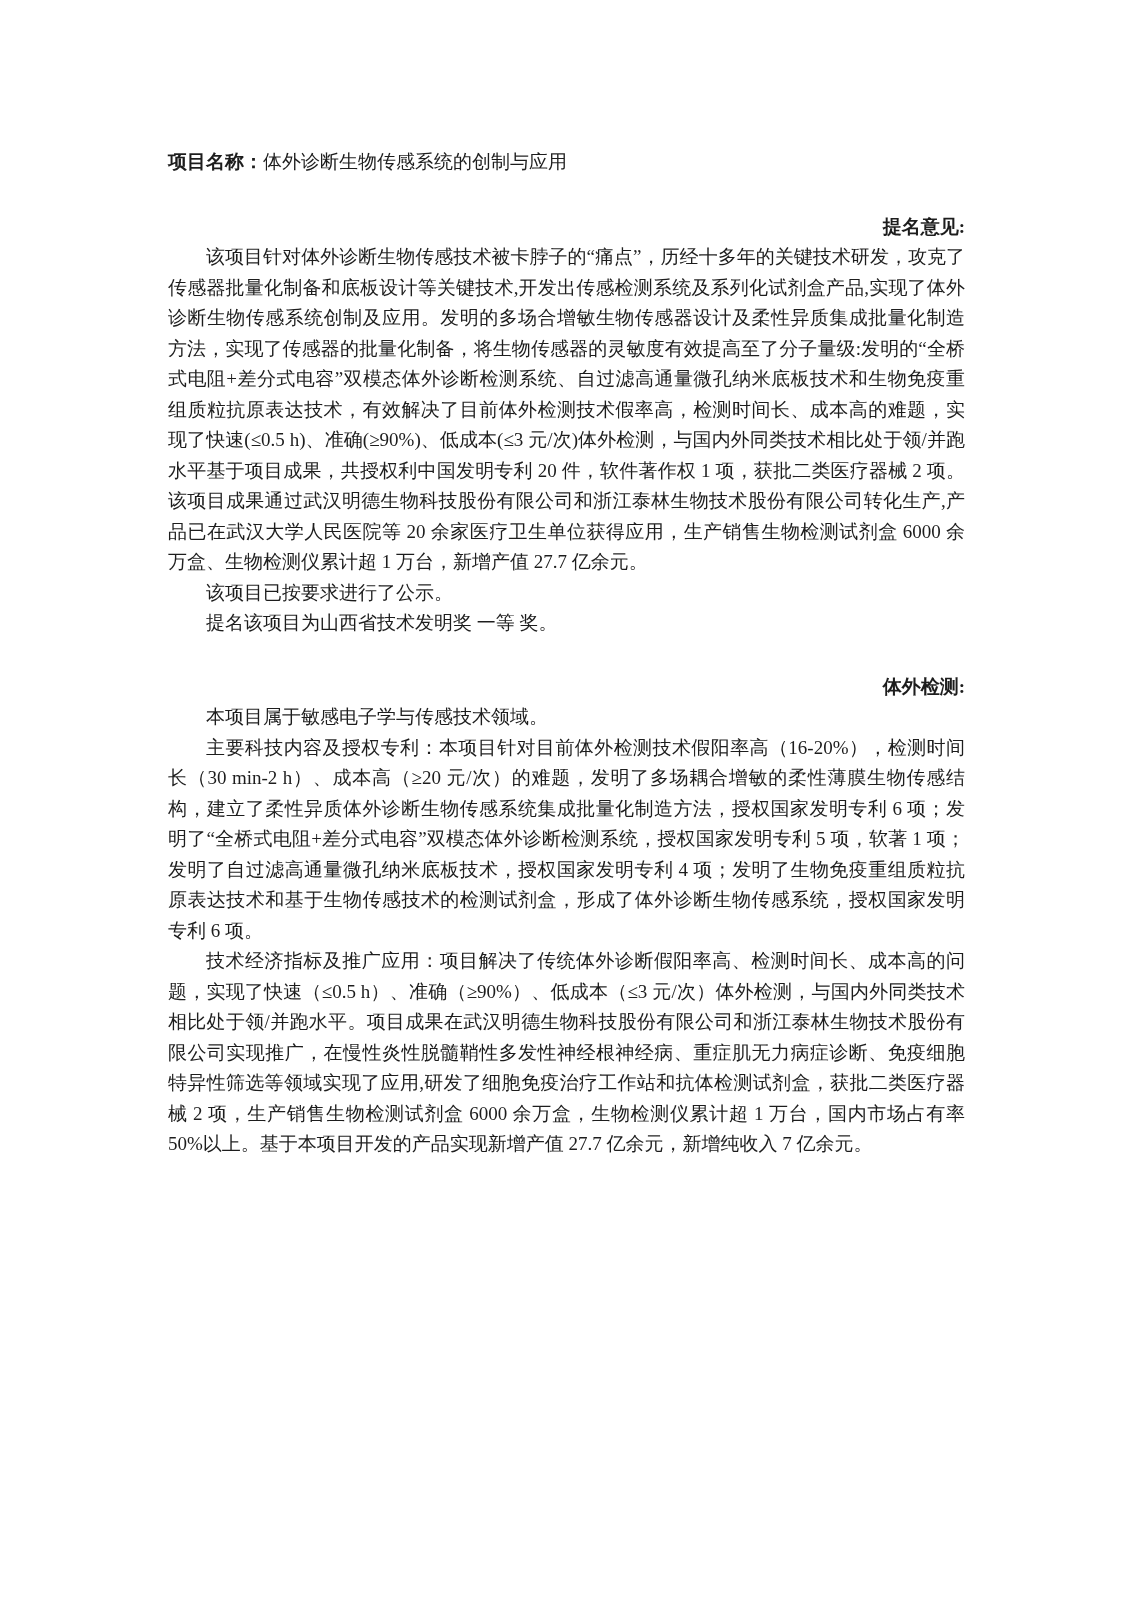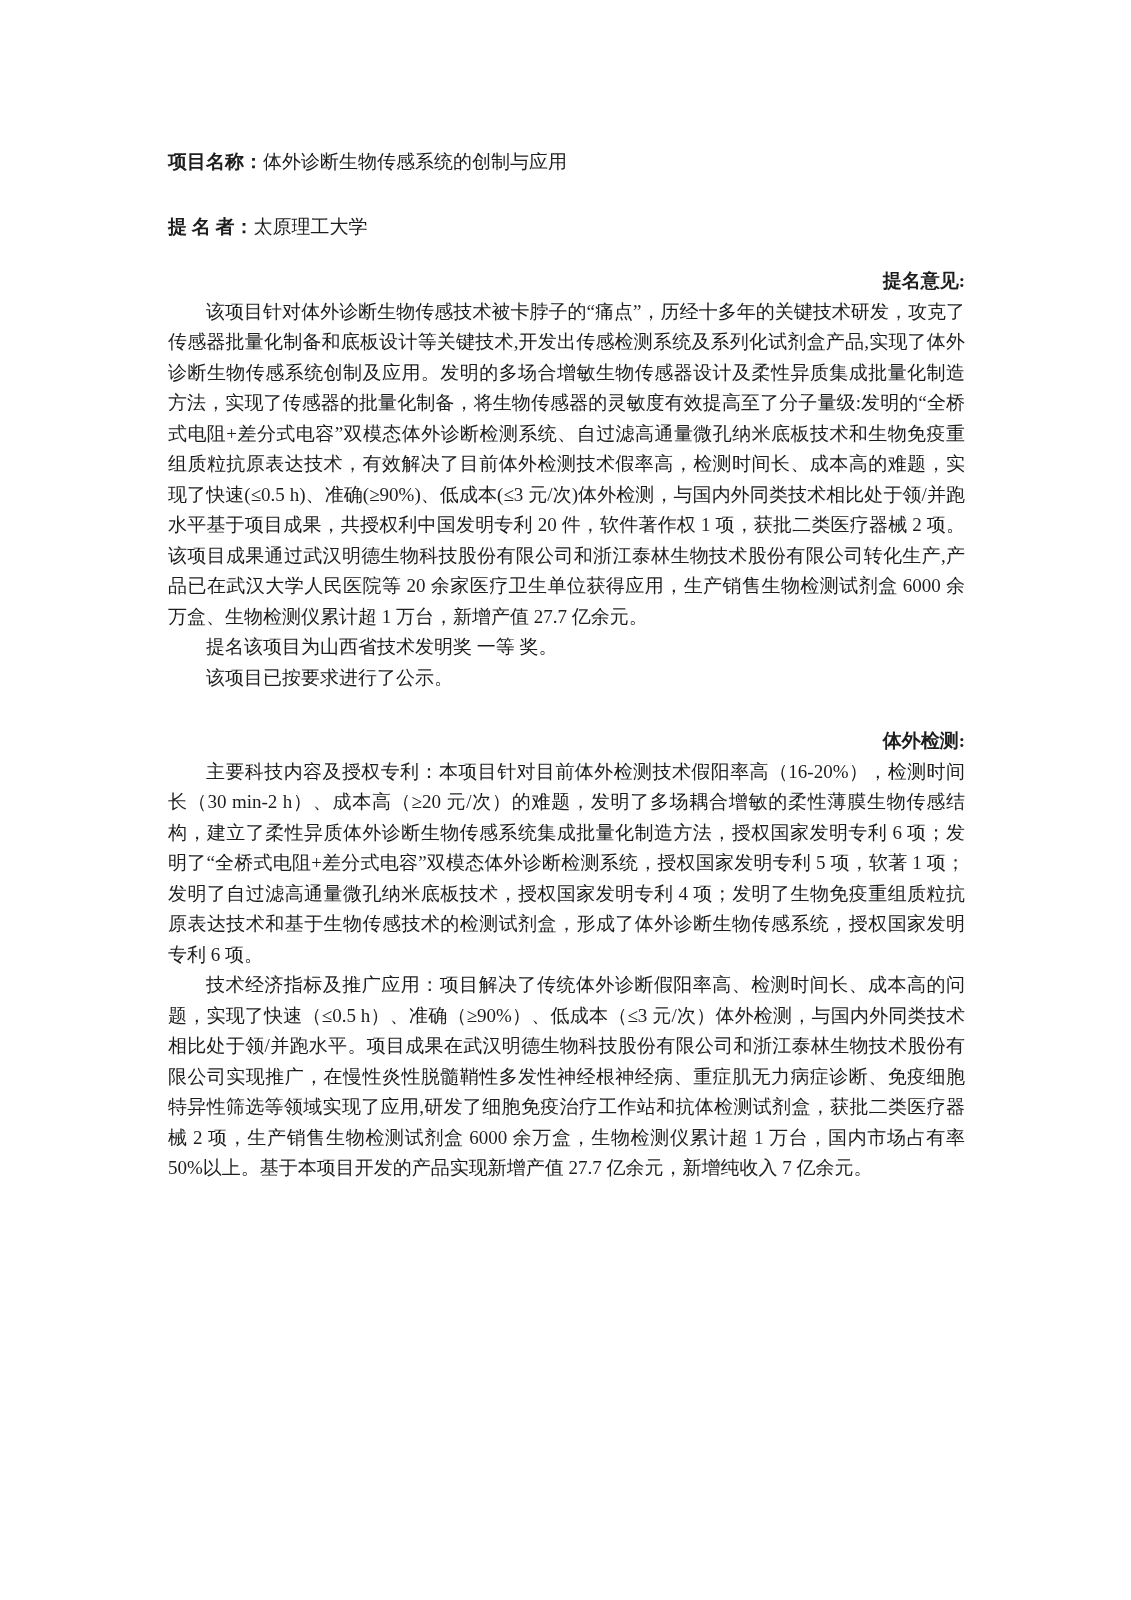--- a/index.html
+++ b/index.html
@@ -51,28 +51,28 @@
     text-align: justify;
   }
 </style>
 </head>
 <body>
 
 <div class="page">
 
   <p class="field"><span class="label">项目名称：</span><span class="value">体外诊断生物传感系统的创制与应用</span></p>
 
-  <p class="field field--nominator"><span class="label">提 名 者：</span><span class="value">太原理工大学</span></p>
 
   <div class="section section--opinion">
     <p class="heading">提名意见:</p>
     <p class="para">该项目针对体外诊断生物传感技术被卡脖子的“痛点”，历经十多年的关键技术研发，攻克了传感器批量化制备和底板设计等关键技术,开发出传感检测系统及系列化试剂盒产品,实现了体外诊断生物传感系统创制及应用。发明的多场合增敏生物传感器设计及柔性异质集成批量化制造方法，实现了传感器的批量化制备，将生物传感器的灵敏度有效提高至了分子量级:发明的“全桥式电阻+差分式电容”双模态体外诊断检测系统、自过滤高通量微孔纳米底板技术和生物免疫重组质粒抗原表达技术，有效解决了目前体外检测技术假率高，检测时间长、成本高的难题，实现了快速(≤0.5 h)、准确(≥90%)、低成本(≤3 元/次)体外检测，与国内外同类技术相比处于领/并跑水平基于项目成果，共授权利中国发明专利 20 件，软件著作权 1 项，获批二类医疗器械 2 项。该项目成果通过武汉明德生物科技股份有限公司和浙江泰林生物技术股份有限公司转化生产,产品已在武汉大学人民医院等 20 余家医疗卫生单位获得应用，生产销售生物检测试剂盒 6000 余万盒、生物检测仪累计超 1 万台，新增产值 27.7 亿余元。</p>
+    <p class="para">该项目已按要求进行了公示。</p>
     <p class="para">提名该项目为山西省技术发明奖 一等 奖。</p>
-    <p class="para">该项目已按要求进行了公示。</p>
   </div>
 
   <div class="section section--intro">
     <p class="heading">体外检测:</p>
+    <p class="para">本项目属于敏感电子学与传感技术领域。</p>
     <p class="para">主要科技内容及授权专利：本项目针对目前体外检测技术假阳率高（16-20%），检测时间长（30 min-2 h）、成本高（≥20 元/次）的难题，发明了多场耦合增敏的柔性薄膜生物传感结构，建立了柔性异质体外诊断生物传感系统集成批量化制造方法，授权国家发明专利 6 项；发明了“全桥式电阻+差分式电容”双模态体外诊断检测系统，授权国家发明专利 5 项，软著 1 项；发明了自过滤高通量微孔纳米底板技术，授权国家发明专利 4 项；发明了生物免疫重组质粒抗原表达技术和基于生物传感技术的检测试剂盒，形成了体外诊断生物传感系统，授权国家发明专利 6 项。</p>
     <p class="para">技术经济指标及推广应用：项目解决了传统体外诊断假阳率高、检测时间长、成本高的问题，实现了快速（≤0.5 h）、准确（≥90%）、低成本（≤3 元/次）体外检测，与国内外同类技术相比处于领/并跑水平。项目成果在武汉明德生物科技股份有限公司和浙江泰林生物技术股份有限公司实现推广，在慢性炎性脱髓鞘性多发性神经根神经病、重症肌无力病症诊断、免疫细胞特异性筛选等领域实现了应用,研发了细胞免疫治疗工作站和抗体检测试剂盒，获批二类医疗器械 2 项，生产销售生物检测试剂盒 6000 余万盒，生物检测仪累计超 1 万台，国内市场占有率 50%以上。基于本项目开发的产品实现新增产值 27.7 亿余元，新增纯收入 7 亿余元。</p>
   </div>
 
 </div>
 
 </body></html>

